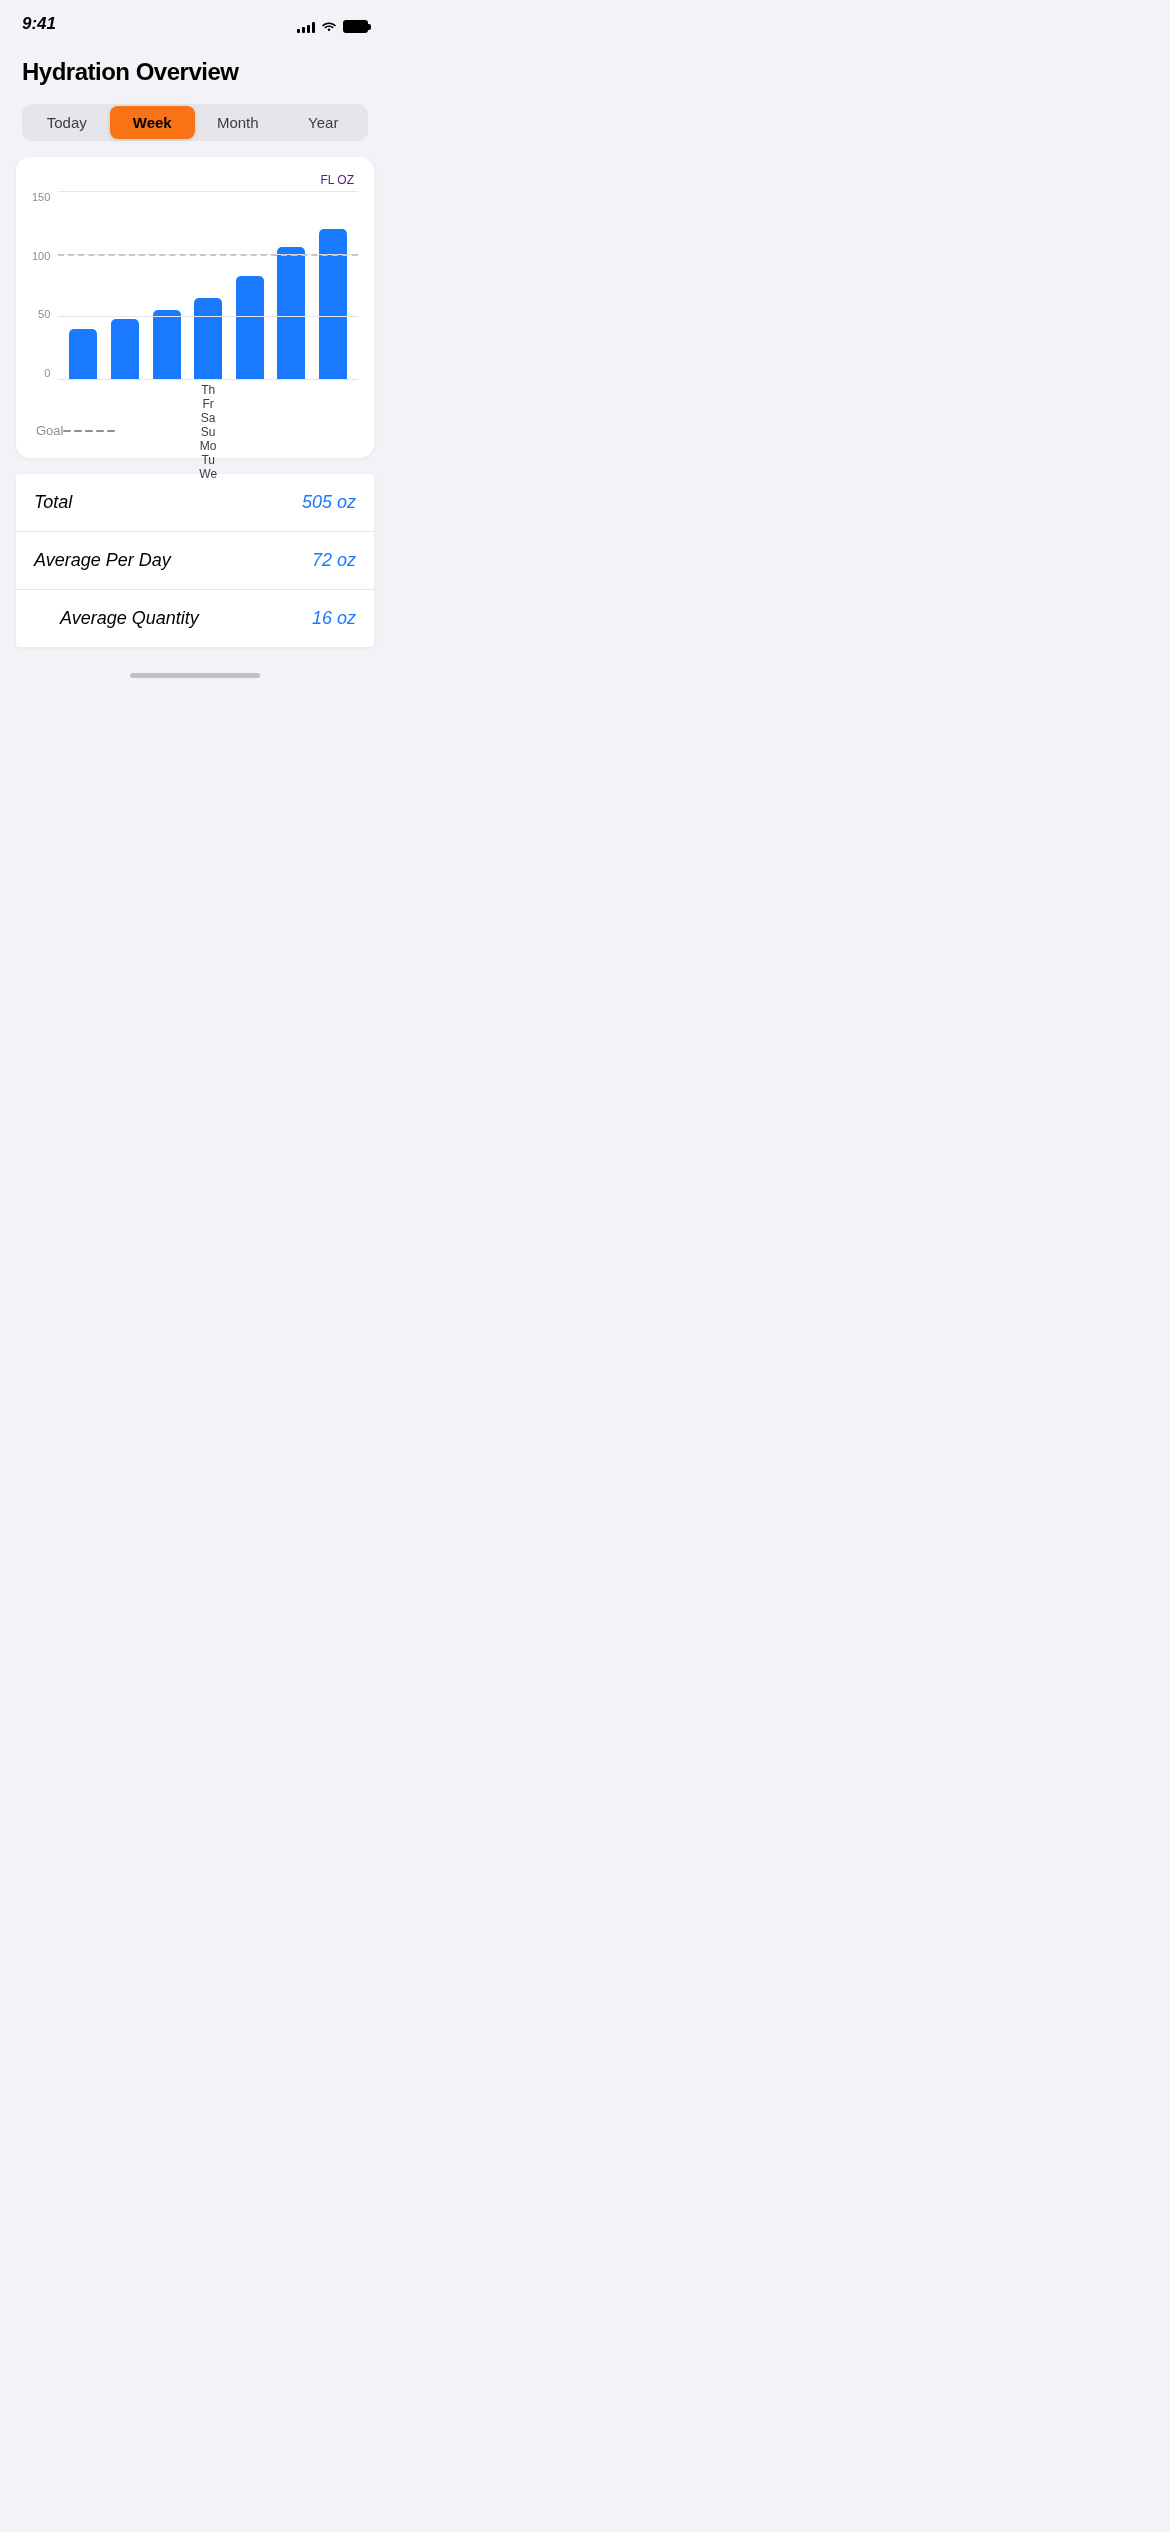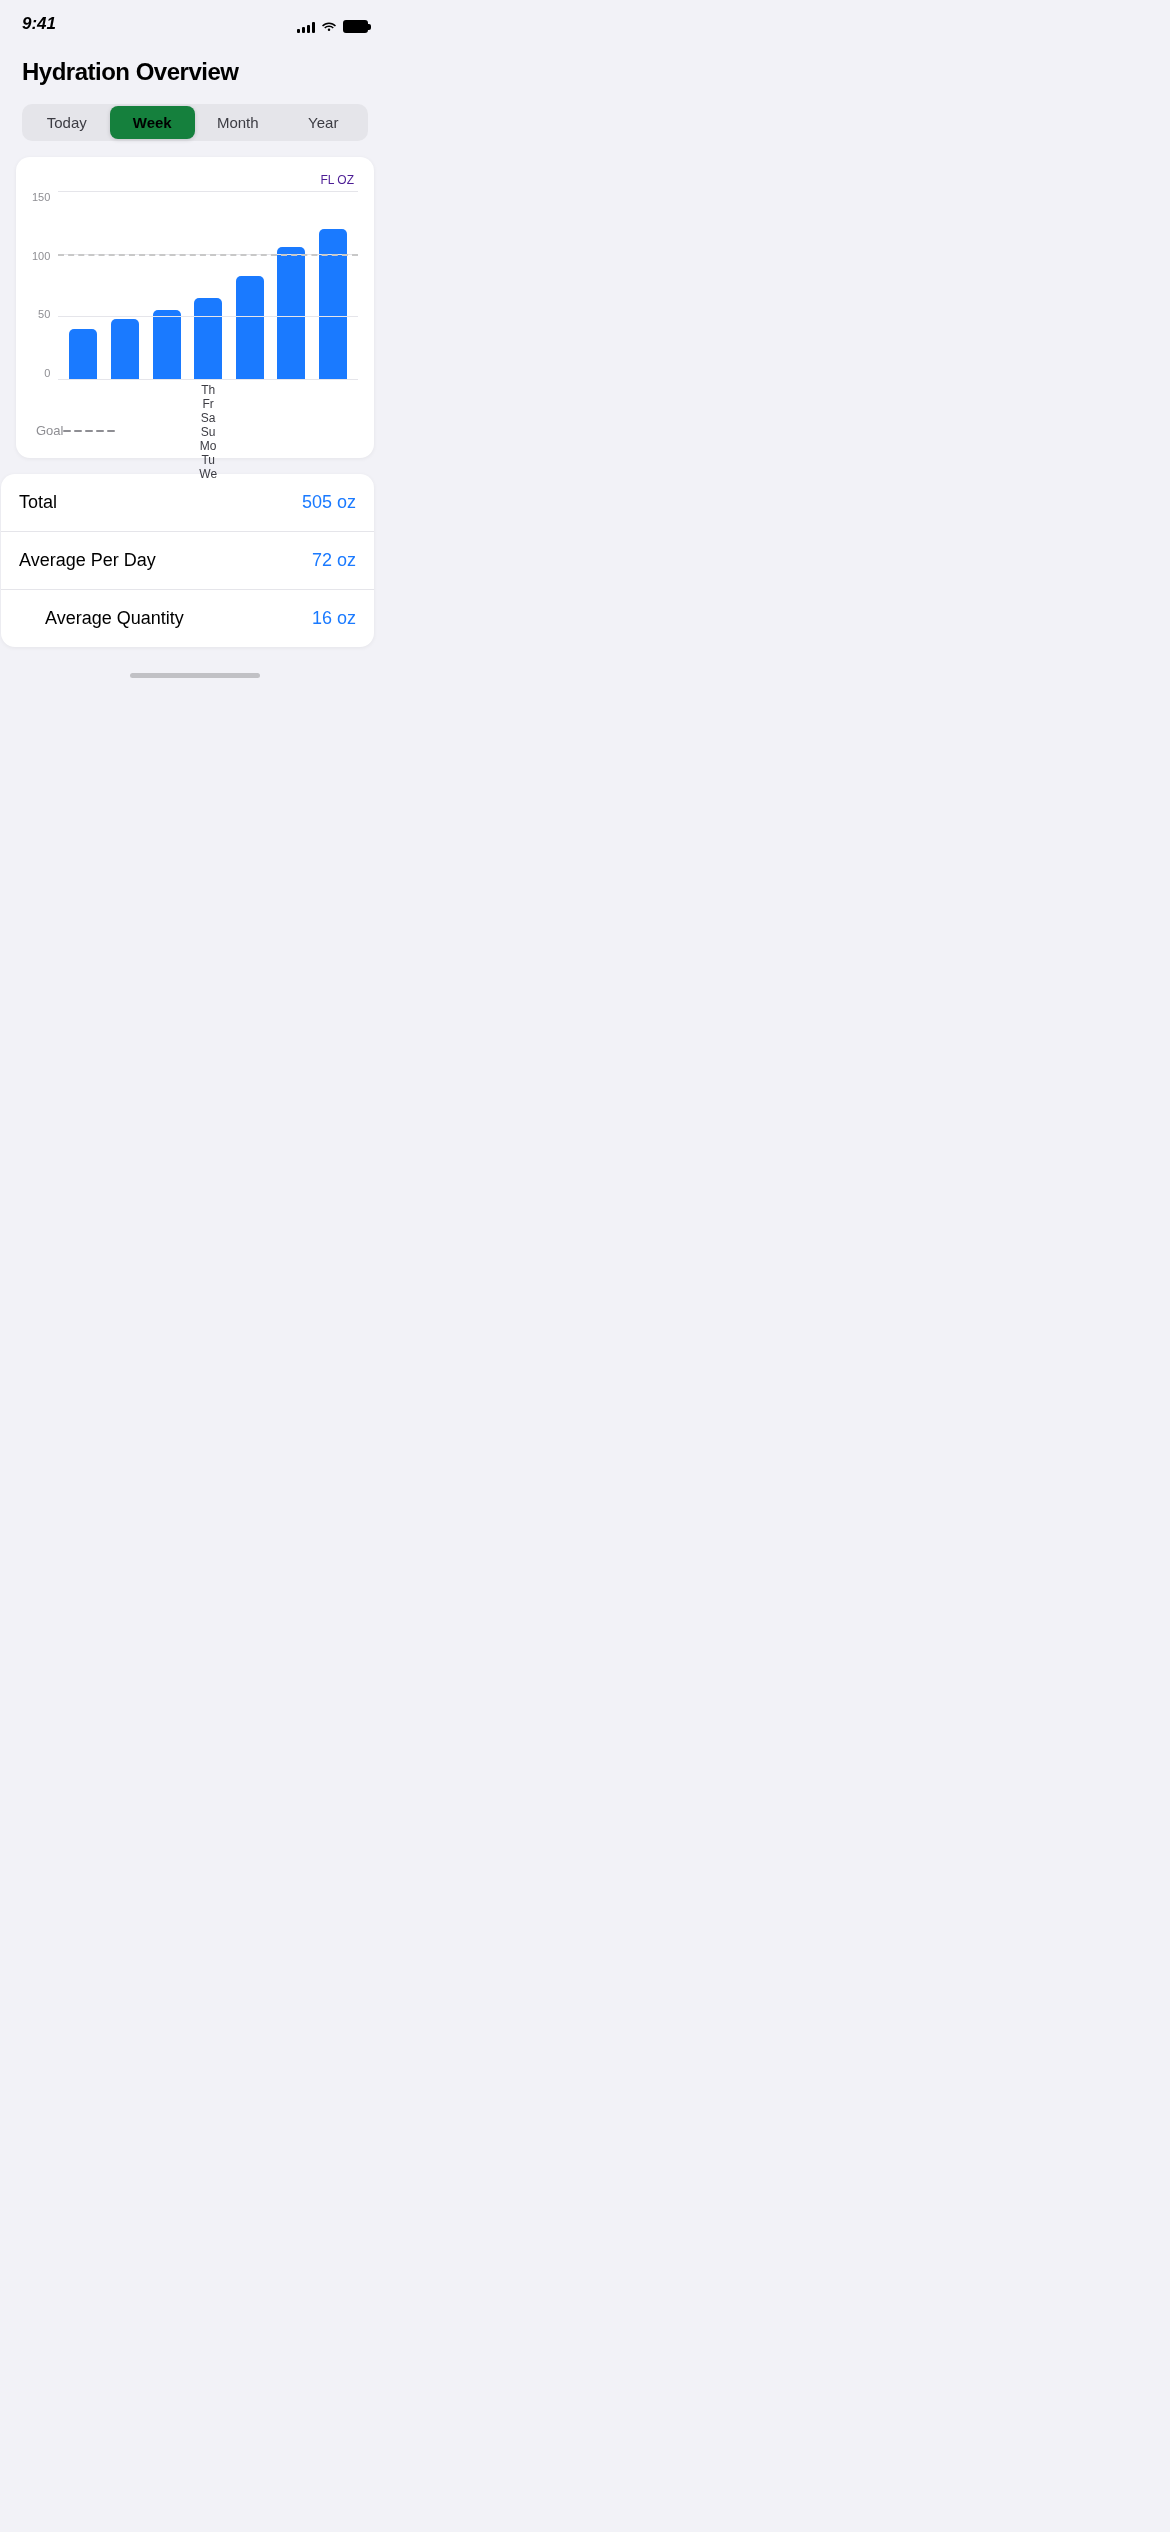--- a/index.html
+++ b/index.html
@@ -91,21 +91,21 @@
       flex: 1;
       text-align: center;
       padding: 8px 4px;
       border-radius: 8px;
       font-size: 15px;
       font-weight: 500;
       color: #3c3c43;
       cursor: pointer;
     }
     .seg-item.active {
-      background: #15803d;
+      background: #f97316;
       font-weight: 600;
       color: #000;
       box-shadow: 0 1px 4px rgba(0,0,0,0.15);
     }
 
     
     .chart-card {
       background: #fff;
       border-radius: 14px;
       margin: 0 16px 16px 16px;
@@ -225,24 +225,25 @@
       display: inline-block;
       width: 8px;
       height: 2px;
       background: #8e8e93;
       border-radius: 1px;
     }
 
     
     .stats-card {
       background: #fff;
-      border-radius: 14px;
-      margin: 0 16px 16px 1px;
+      border-radius: 4px;
+      margin: 0 16px 16px 16px;
       overflow: hidden;
       box-shadow: 0 1px 4px rgba(0,0,0,0.06);
+      font-style: italic;
     }
     .stat-row {
       display: flex;
       justify-content: space-between;
       align-items: center;
       padding: 18px 18px;
       border-bottom: 1px solid #e5e5ea;
     }
     .stat-row:last-child {
       border-bottom: none;

